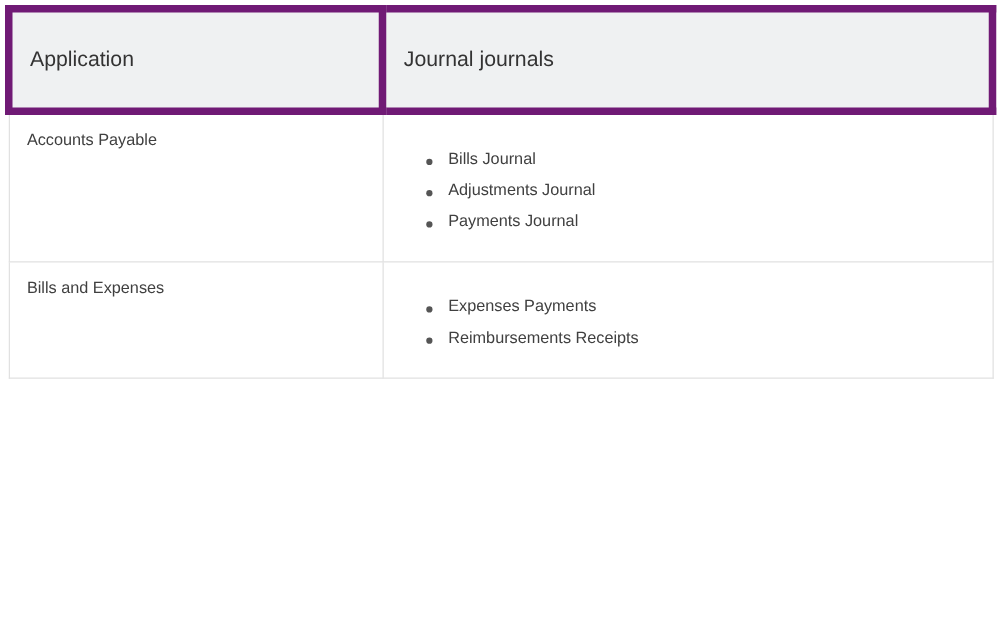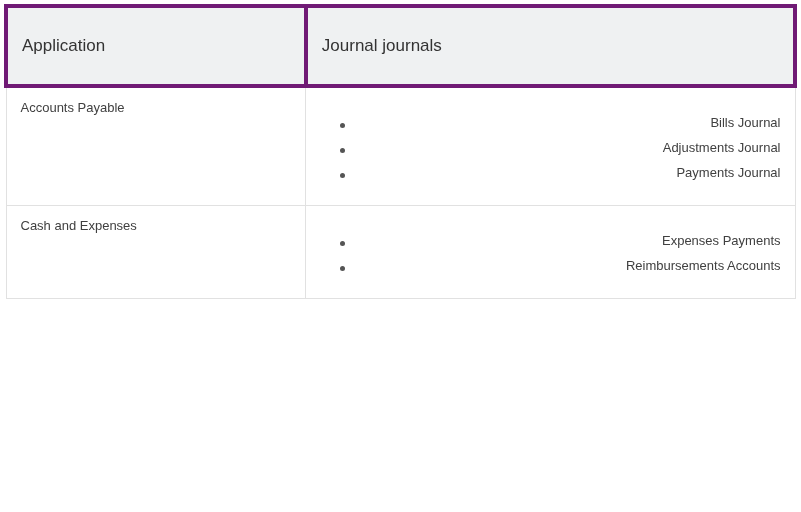--- a/index.html
+++ b/index.html
@@ -19,42 +19,41 @@
       border-collapse: collapse;
       background: #ffffff;
     }
     th {
       text-align: left;
       font-weight: 400;
       font-size: 17px;
       background: #eff1f2;
       color: #333333;
       padding: 28px 14px;
-      border: 4px solid #701a75;
+      border: 6px solid #701a75;
       vertical-align: top;
     }
     td {
       border: 1px solid #e1e1e1;
       padding: 12px 14px 20px 14px;
       vertical-align: top;
       color: #404040;
       font-size: 13px;
     }
     td:first-child {
       width: 38%;
     }
     ul {
       list-style: none;
       padding: 10px 0 0 20px;
     }
     li {
       position: relative;
       padding: 5px 0 5px 18px;
       color: #404040;
-      text-align: right;
     }
     li::before {
       content: "";
       position: absolute;
       left: 0;
       top: 13px;
       width: 5px;
       height: 5px;
       border-radius: 50%;
       background: #555555;
@@ -75,22 +74,22 @@
       <td>Accounts Payable</td>
       <td>
         <ul>
           <li>Bills Journal</li>
           <li>Adjustments Journal</li>
           <li>Payments Journal</li>
         </ul>
       </td>
     </tr>
     <tr>
-      <td>Cash and Expenses</td>
+      <td>Bills and Expenses</td>
       <td>
         <ul>
           <li>Expenses Payments</li>
-          <li>Reimbursements Accounts</li>
+          <li>Reimbursements Receipts</li>
         </ul>
       </td>
     </tr>
   </tbody>
 </table>
 
 </body></html>

